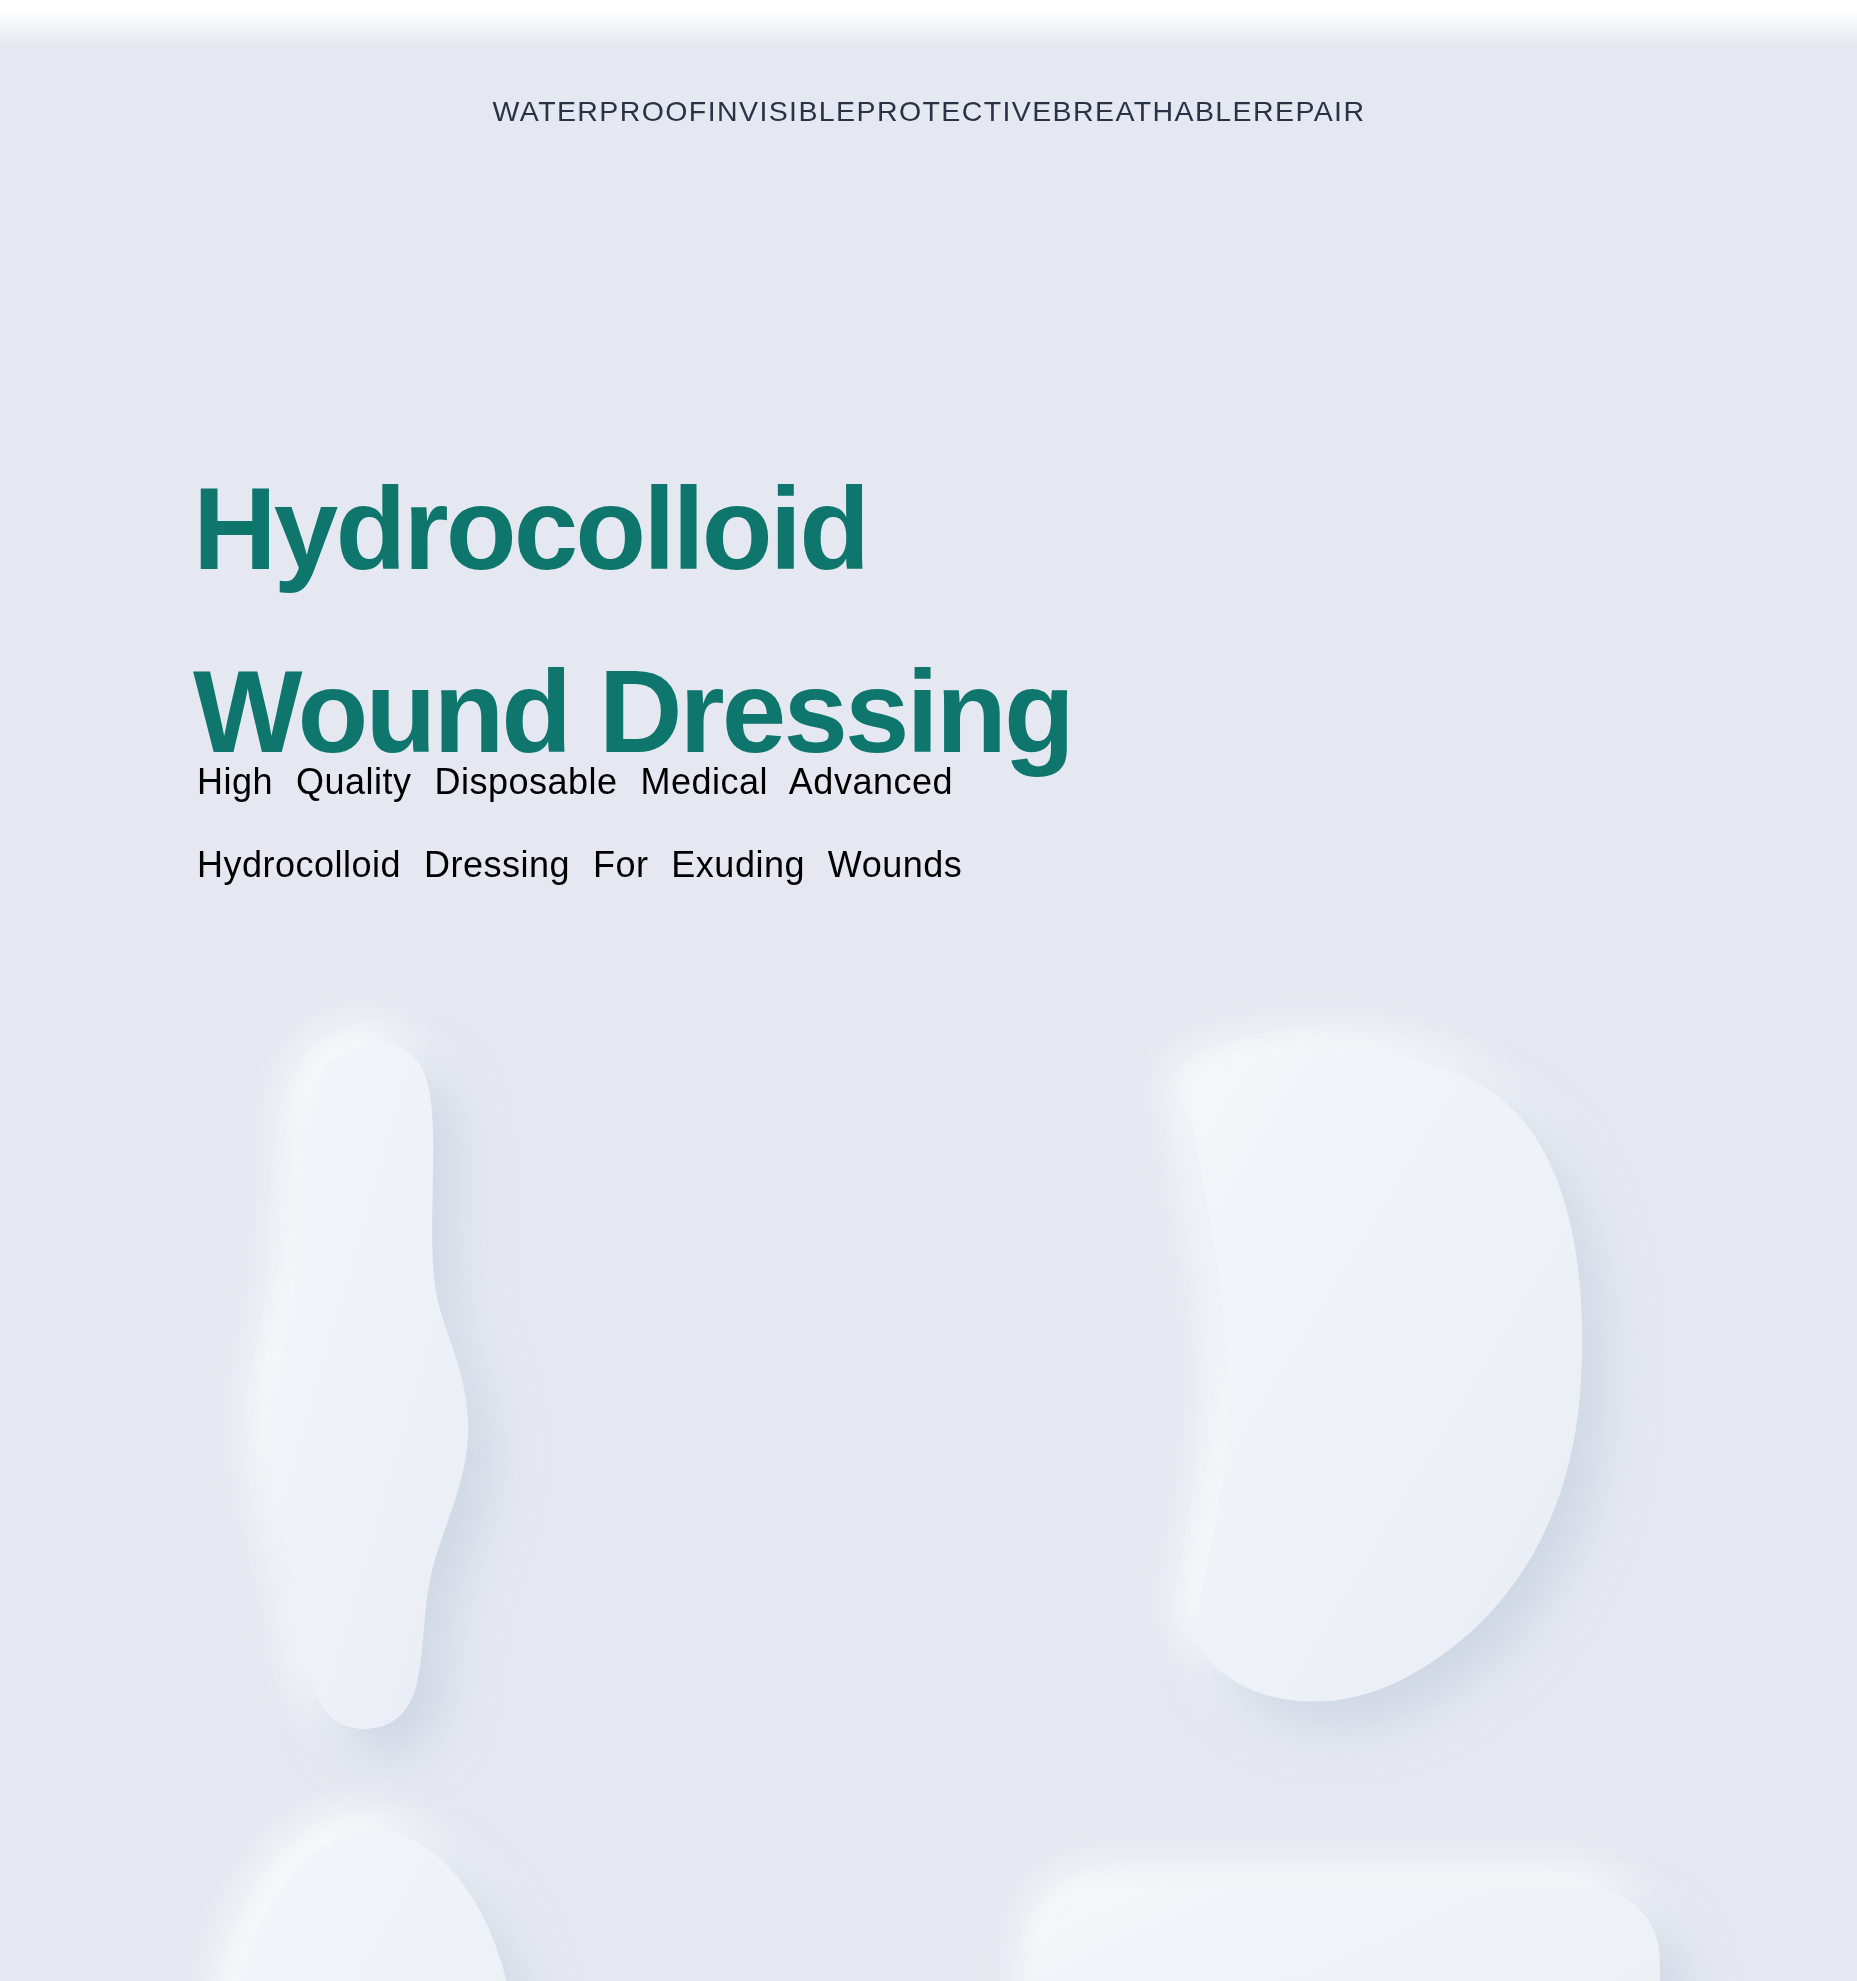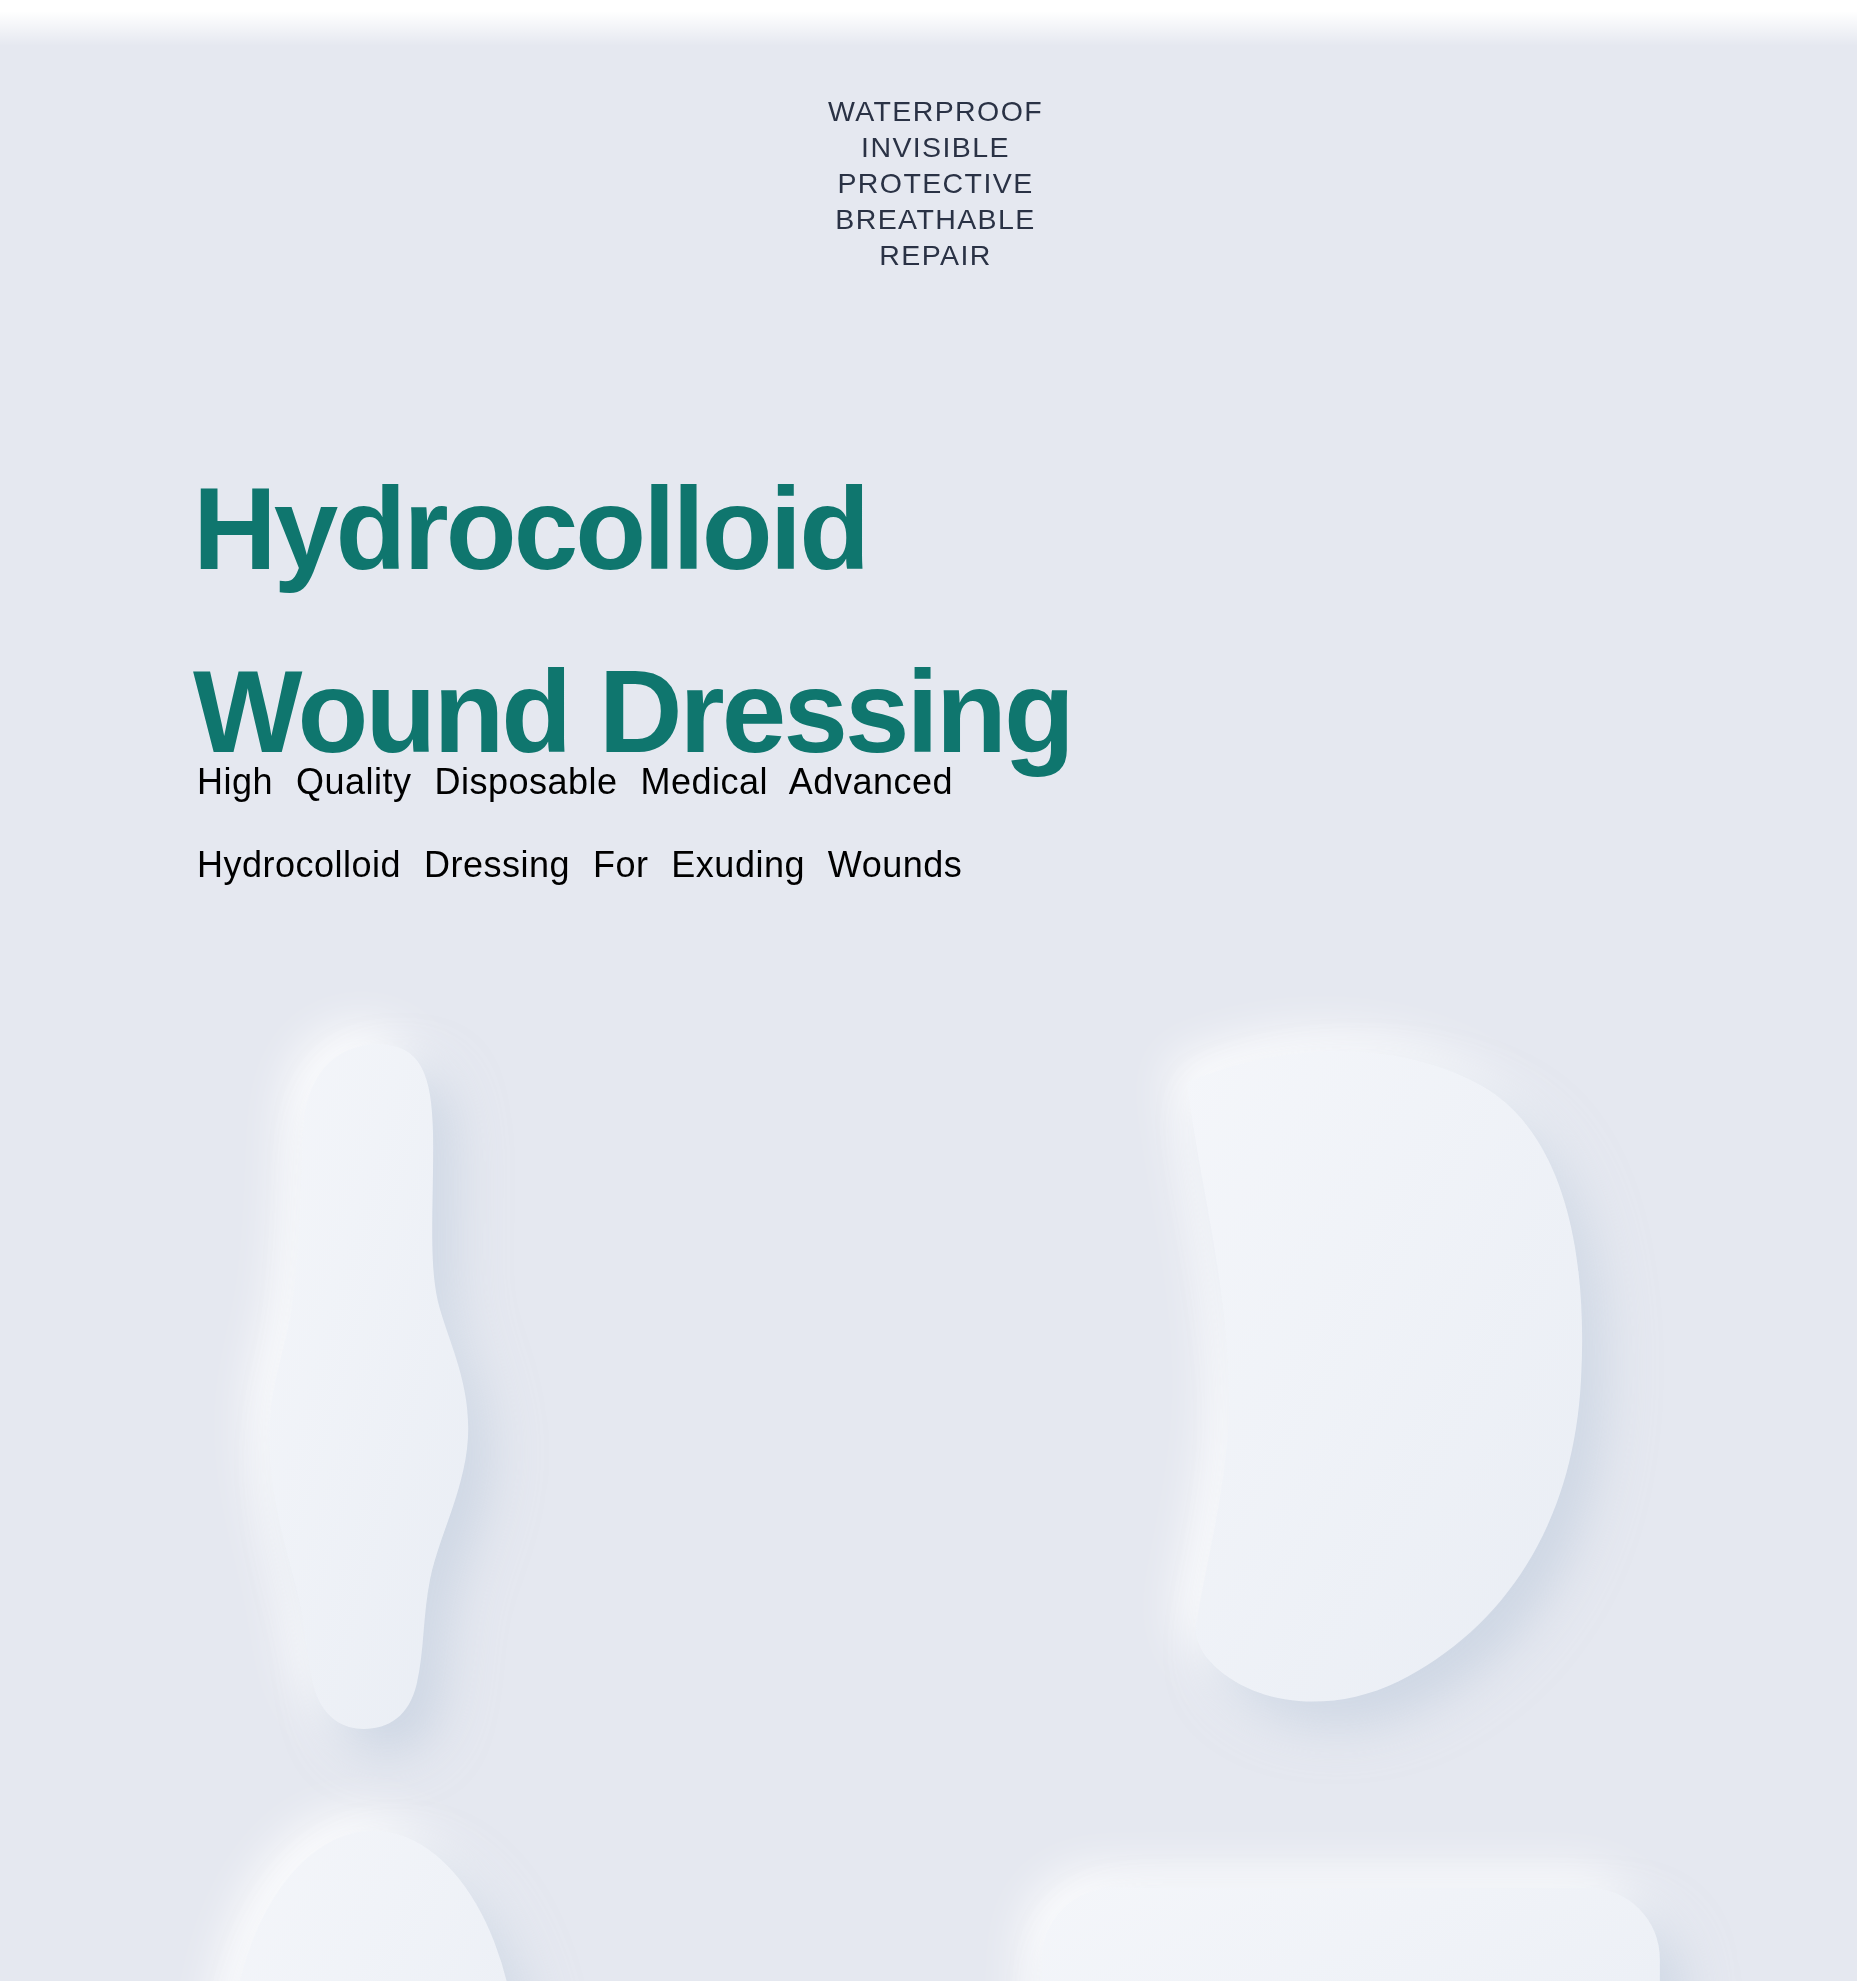--- a/index.html
+++ b/index.html
@@ -19,27 +19,26 @@
   .top-glow {
     position: absolute;
     left: 0; top: 0;
     width: 100%; height: 46px;
     background: linear-gradient(180deg, #FFFFFF 0px, #FFFFFF 11.4px, rgba(255,255,255,0) 46px);
     pointer-events: none;
   }
   
   .feature-nav {
     position: absolute;
-    left: 13px; right: 0;
+    left: 0; right: 0;
     top: 93px;
     padding: 0 190px;
     display: flex;
-    justify-content: flex-start;
+    justify-content: center;
     align-items: center;
-    flex-direction: column;
   }
   .feature-nav .nav-item {
     font-size: 28.5px;
     line-height: 36px;
     letter-spacing: 1.4px;
     color: #2A3245;
     white-space: nowrap;
   }
   
   .hero-title {

